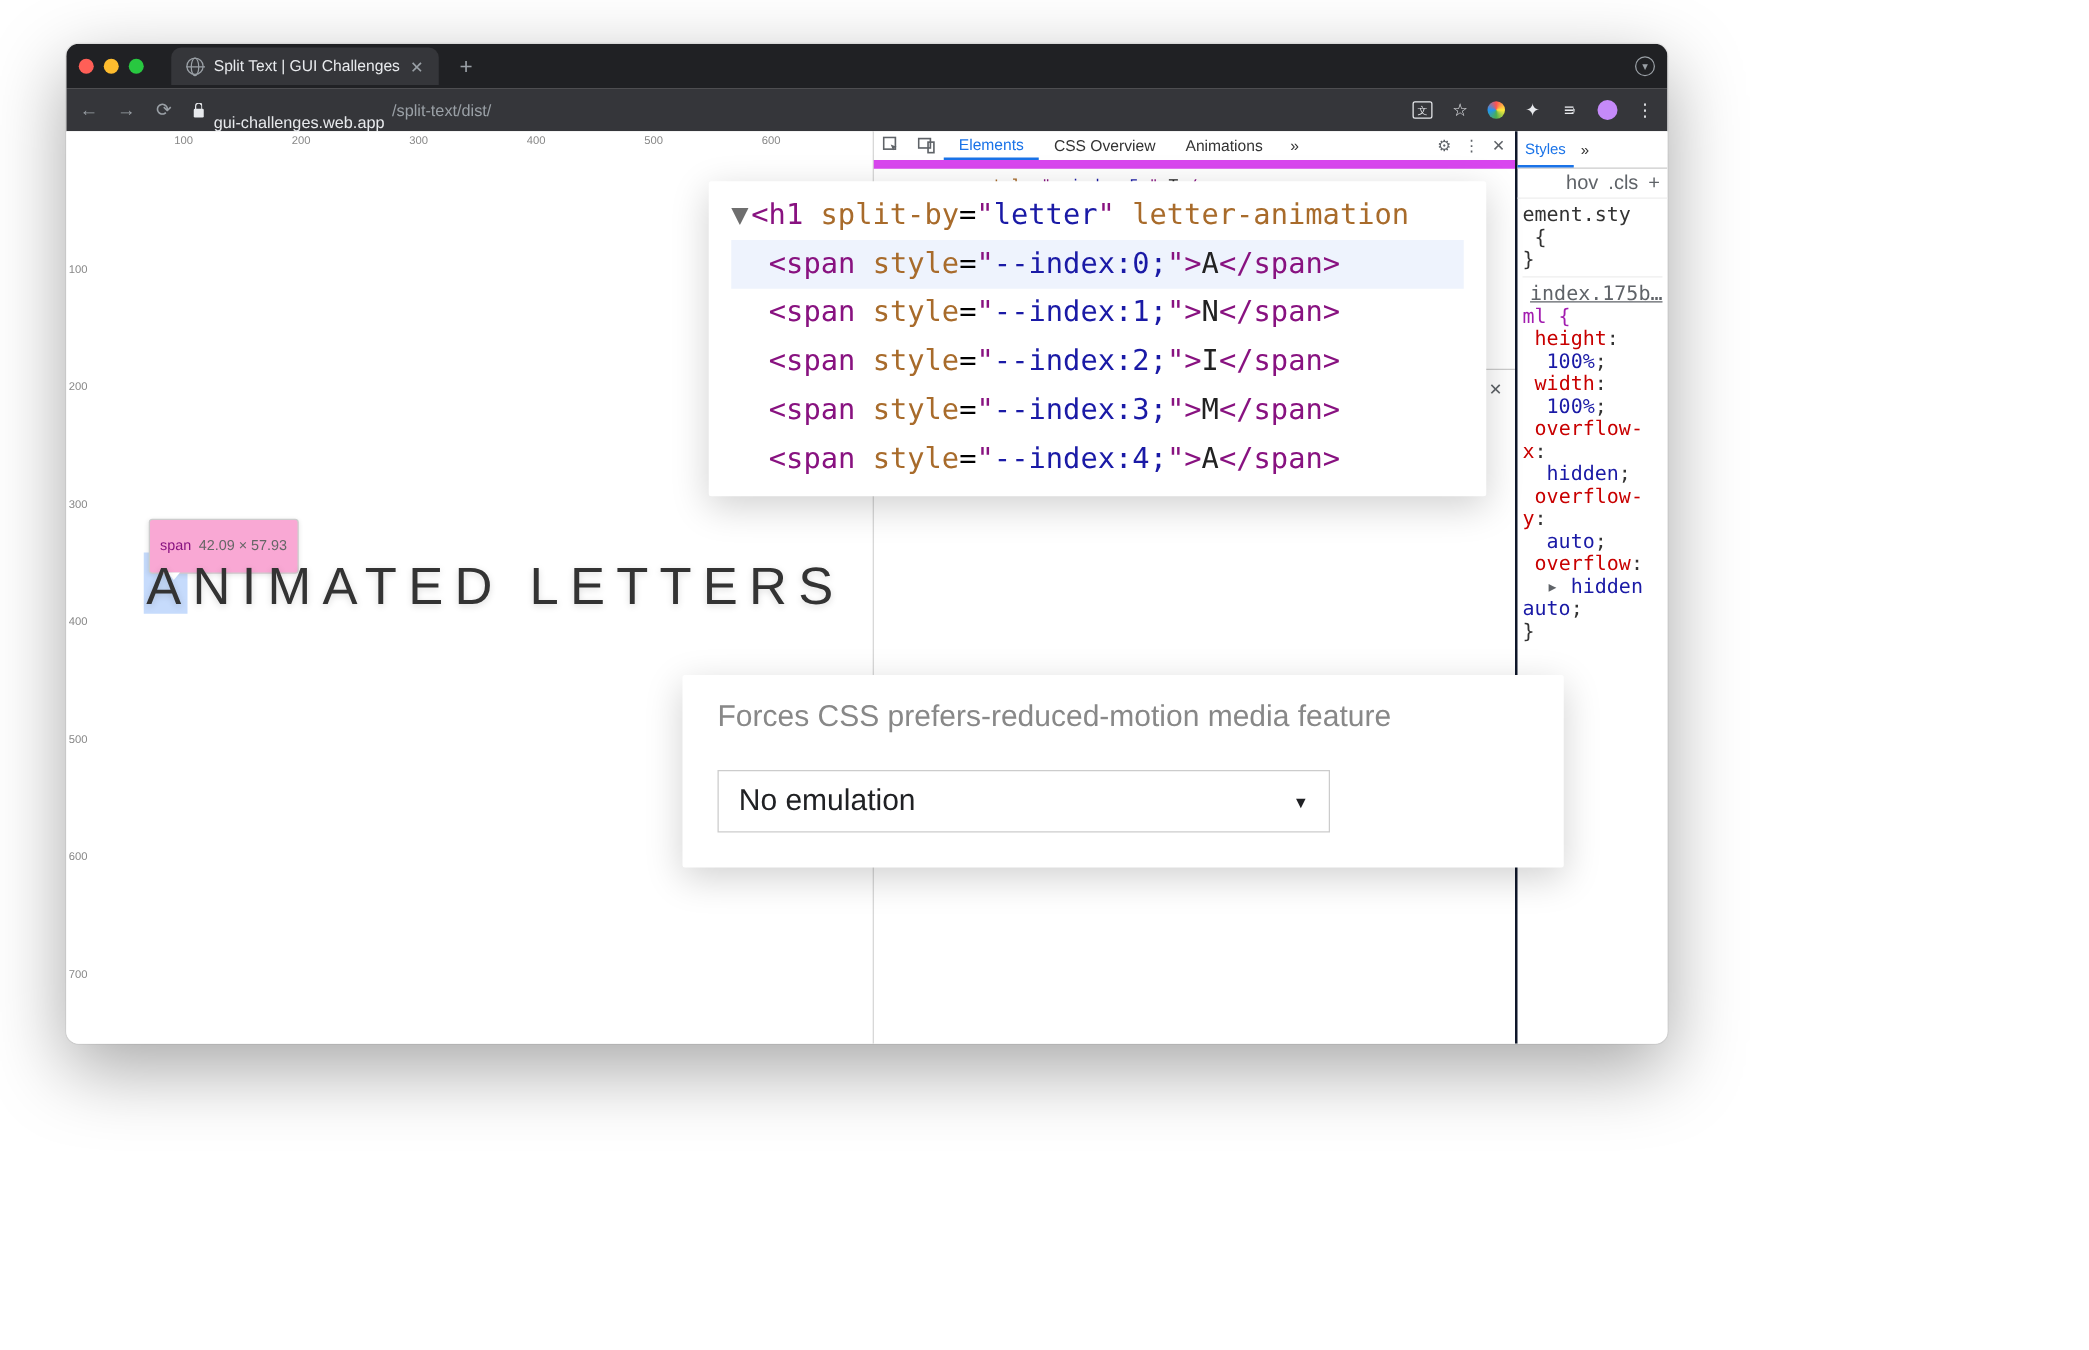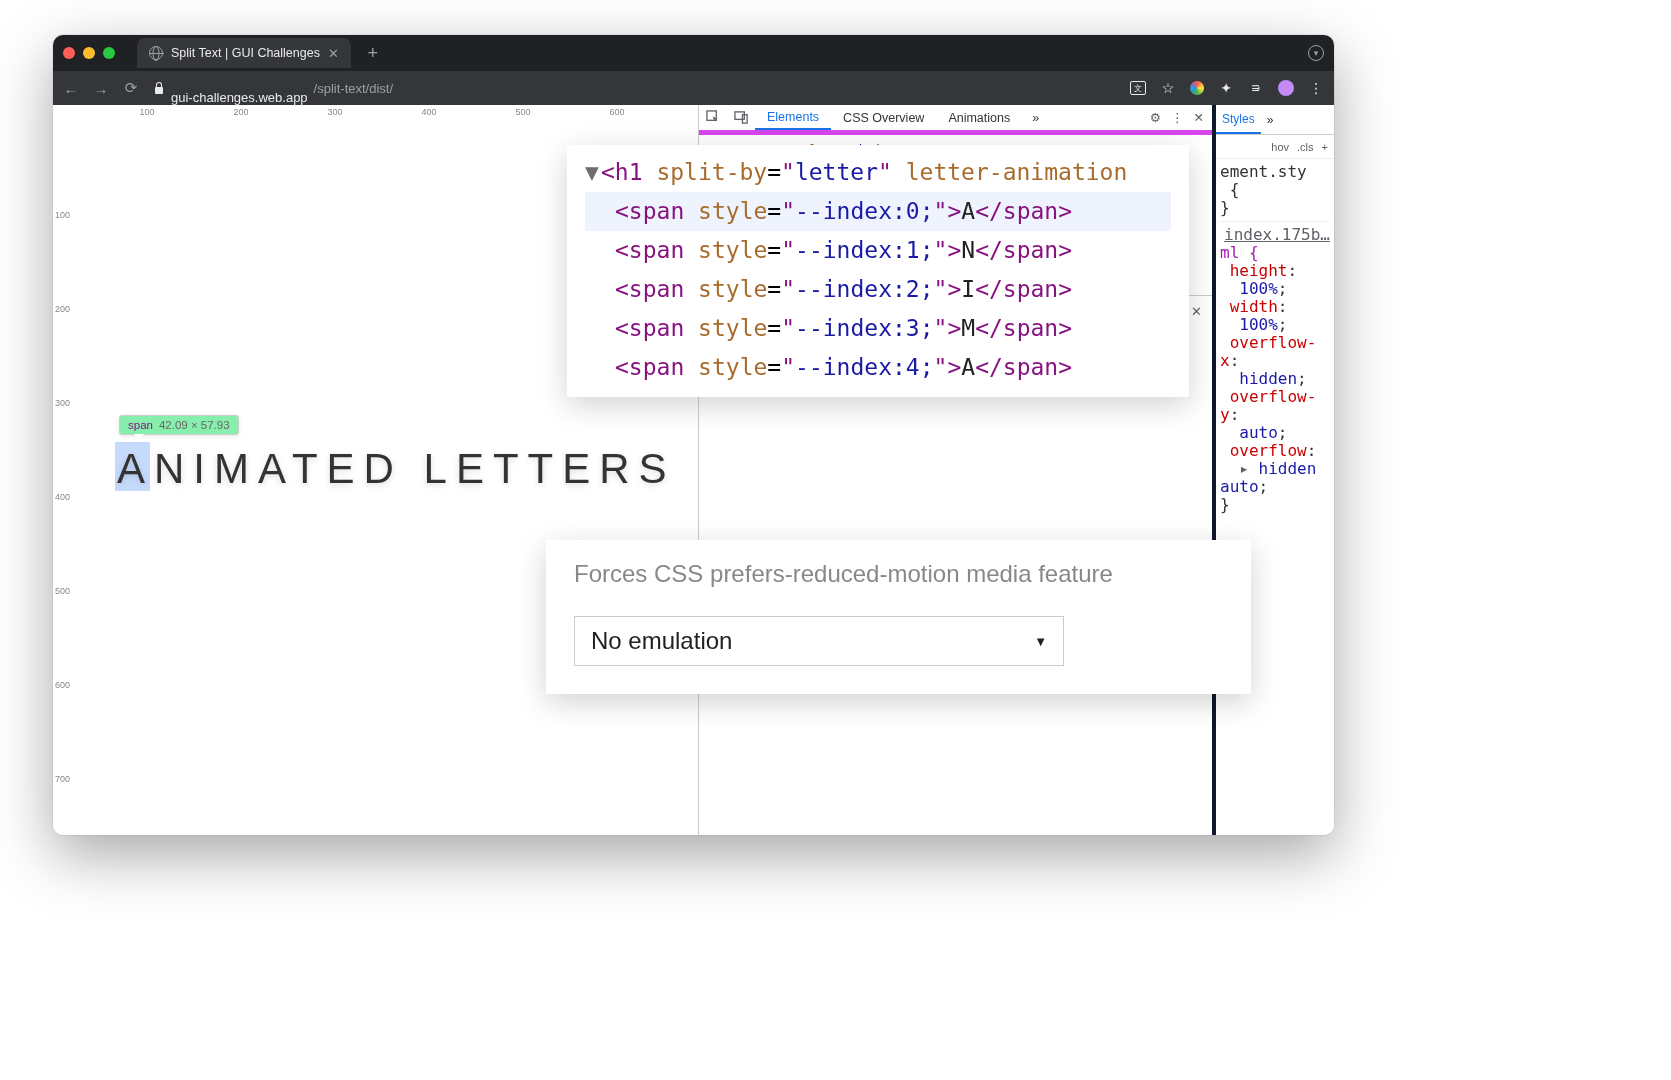--- a/index.html
+++ b/index.html
@@ -52,62 +52,62 @@
   .content { position:absolute; top:70px; bottom:0; left:0; right:0; display:flex; }
 
   .page { width:645px; background:#fff; position:relative; overflow:hidden; }
   .ruler-h { position:absolute; top:0; left:0; right:0; height:16px; font-size:9px; color:#888; }
   .ruler-h span { position:absolute; top:2px; transform:translateX(-50%); }
   .ruler-v { position:absolute; left:0; top:16px; bottom:0; width:20px; font-size:9px; color:#888; }
   .ruler-v span { position:absolute; left:2px; transform:translateY(-50%); }
 
   .highlight-col { position:absolute; left:62px; top:337px; width:35px; height:49px; background:#a8c7fa; opacity:.65; }
   .node-tip {
-    position:absolute; left:66px; top:310px; background:#86efac; border:1px solid #ccc;
-    border-radius:3px; padding:3px 8px; font-size:11.5px; color:#333; box-shadow:0 1px 4px rgba(0,0,0,.1);
+    position:absolute; left:66px; top:310px; background:#f9a8d4; border:1px solid #ccc;
+    border-radius:3px; padding:15px 8px; font-size:11.5px; color:#333; box-shadow:0 1px 4px rgba(0,0,0,.1);
   }
   .node-tip .tag{color:#881280;}
   .node-tip .dim{color:#666; margin-left:6px;}
   .node-tip::after{
     content:""; position:absolute; left:14px; bottom:-6px; width:0;height:0;
     border-left:5px solid transparent; border-right:5px solid transparent; border-top:6px solid #fff;
   }
   .headline {
     position:absolute; left:64px; top:340px; font-size:42px;
     font-weight:400; letter-spacing:9px; color:#333;
     font-family:"Helvetica Neue", Helvetica, Arial, sans-serif;
     text-shadow:0 2px 6px rgba(0,0,0,.15);
     white-space:nowrap;
   }
 
   
   .devtools { flex:1; background:#fff; display:flex; border-left:1px solid #ccc; }
   .dt-main { flex:1; display:flex; flex-direction:column; min-width:0; }
-  .dt-tabs { height:30px; border-bottom:5px solid #d946ef; display:flex; align-items:center; font-size:12.5px; gap:0; }
+  .dt-tabs { height:30px; border-bottom:7px solid #d946ef; display:flex; align-items:center; font-size:12.5px; gap:0; }
   .dt-tabs .sel,.dt-tabs .dev { width:28px; display:flex; align-items:center; justify-content:center; color:#5f6368;}
   .dt-tabs .dtab { padding:0 12px; height:100%; display:flex; align-items:center; color:#333; }
   .dt-tabs .dtab.active { color:#1a73e8; border-bottom:2px solid #1a73e8; }
   .dt-tabs .more { padding:0 10px; color:#333; }
   .dt-tabs .ricons { margin-left:auto; display:flex; align-items:center; gap:10px; padding:0 8px; color:#5f6368;}
 
   .dom-small {
     font-family:Menlo, Consolas, monospace; font-size:13px; line-height:17px;
     padding:6px 0 6px 40px; color:#333; overflow:hidden; height:160px;
   }
   .dom-small div{white-space:nowrap;}
   .t-tag{color:#881280;} .t-attr{color:#a86b2b;} .t-val{color:#1a1aa6;} .t-bkt{color:#881280;} .t-txt{color:#222;}
 
   .rendering { border-top:1px solid #ccc; padding:10px 30px; font-size:13px; color:#5f6368; position:relative;}
   .rendering .close{position:absolute; right:10px; top:8px; color:#5f6368;}
   .rendering select { margin-top:8px; width:240px; height:24px; border:1px solid #ccc; background:#fff; font-size:12px; padding:0 6px; color:#222;}
 
-  .dt-side { width:122px; border-left:4px solid #0f172a; display:flex; flex-direction:column; font-size:12px;}
+  .dt-side { width:122px; border-left:2px solid #0f172a; display:flex; flex-direction:column; font-size:12px;}
   .dt-side .stabs{height:30px;border-bottom:1px solid #ccc;display:flex;align-items:center;}
   .dt-side .stab{padding:0 6px;color:#333;} .dt-side .stab.active{color:#1a73e8;border-bottom:2px solid #1a73e8;height:100%;display:flex;align-items:center;}
-  .dt-side .filter{height:24px;border-bottom:1px solid #eee;display:flex;align-items:center;justify-content:flex-end;padding:0 6px;gap:8px;color:#5f6368;font-size:11px;}
+  .dt-side .filter{height:24px;border-bottom:1px solid #eee;display:flex;align-items:center;justify-content:flex-end;padding:0 6px;gap:8px;color:#5f6368;font-size:16px;}
   .dt-side .rules{font-family:Menlo,Consolas,monospace;font-size:16px;line-height:18px;padding:4px 4px;color:#333;overflow:hidden;}
   .r-sel{color:#a21caf;} .r-prop{color:#c80000;} .r-val{color:#1a1aa6;} .r-link{color:#5f6368;text-decoration:underline;}
   .tri{color:#5f6368;}
 
   
   .float { position:absolute; background:#fff; box-shadow:0 8px 30px rgba(0,0,0,.18); }
 
   .float-dom {
     left:567px; top:145px; width:622px; padding:8px 18px 10px;
     font-family:Menlo, Consolas, monospace; font-size:23px; line-height:39px;

